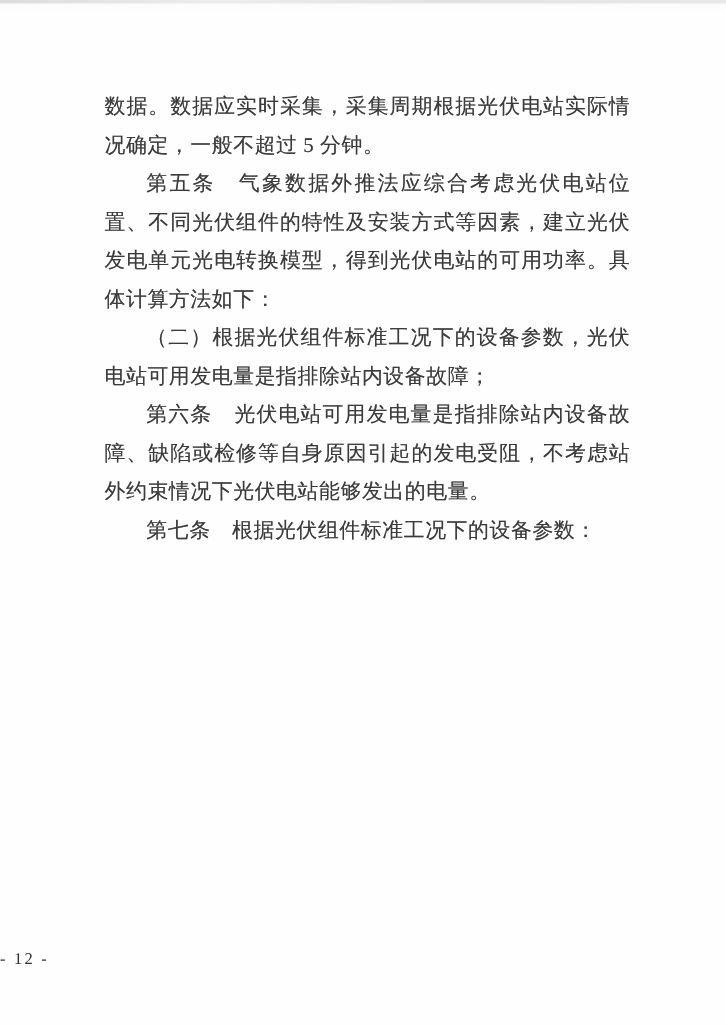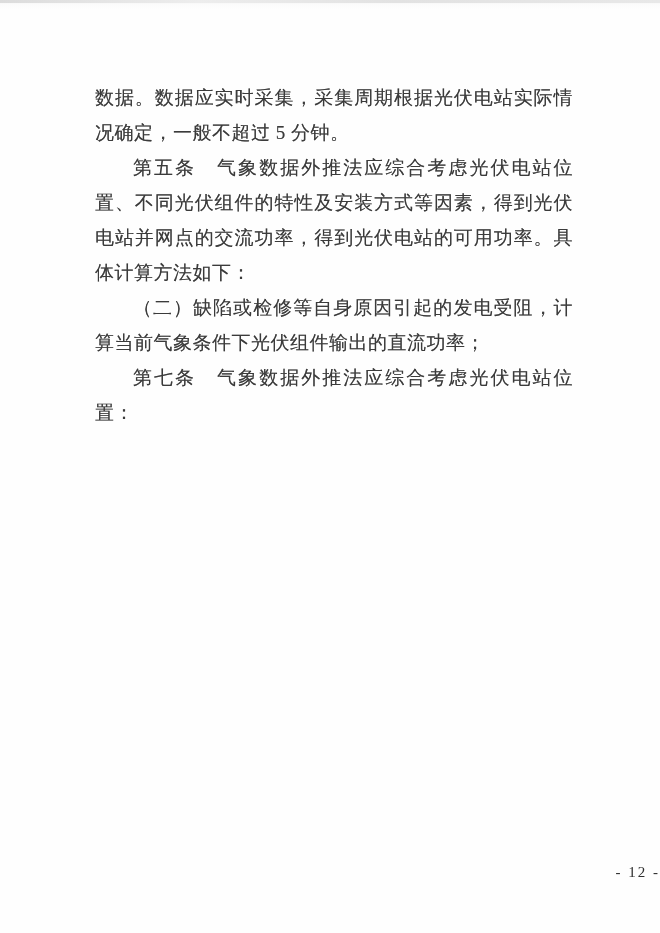--- a/index.html
+++ b/index.html
@@ -46,33 +46,34 @@
     text-shadow: 0 0 0.6px rgba(60,60,60,0.55);
   }
   .body-text p.indent {
     text-indent: 2em;
   }
   .page-number {
     position: absolute;
     top: 864px;
     left: 0;
     width: 100%;
-    text-align: right;
+    text-align: left;
     font-size: 15px;
     letter-spacing: 2px;
     color: #2e2e2e;
   }
 </style>
 </head>
 <body>
 
 <div class="scan-page">
   <div class="scan-edge-top"></div>
 
   <div class="body-text">
     <p>数据。数据应实时采集，采集周期根据光伏电站实际情况确定，一般不超过 5 分钟。</p>
-    <p class="indent">第五条　气象数据外推法应综合考虑光伏电站位置、不同光伏组件的特性及安装方式等因素，得到光伏电站并网点的交流功率，得到光伏电站的可用功率。具体计算方法如下：</p>
-    <p class="indent">（二）缺陷或检修等自身原因引起的发电受阻，计算当前气象条件下光伏组件输出的直流功率；</p>
-    <p class="indent">第七条　气象数据外推法应综合考虑光伏电站位置：</p>
+    <p class="indent">第五条　气象数据外推法应综合考虑光伏电站位置、不同光伏组件的特性及安装方式等因素，建立光伏发电单元光电转换模型，得到光伏电站的可用功率。具体计算方法如下：</p>
+    <p class="indent">（二）根据光伏组件标准工况下的设备参数，光伏电站可用发电量是指排除站内设备故障；</p>
+    <p class="indent">第六条　光伏电站可用发电量是指排除站内设备故障、缺陷或检修等自身原因引起的发电受阻，不考虑站外约束情况下光伏电站能够发出的电量。</p>
+    <p class="indent">第七条　根据光伏组件标准工况下的设备参数：</p>
   </div>
 
   <div class="page-number">- 12 -</div>
 </div>
 
 </body></html>

